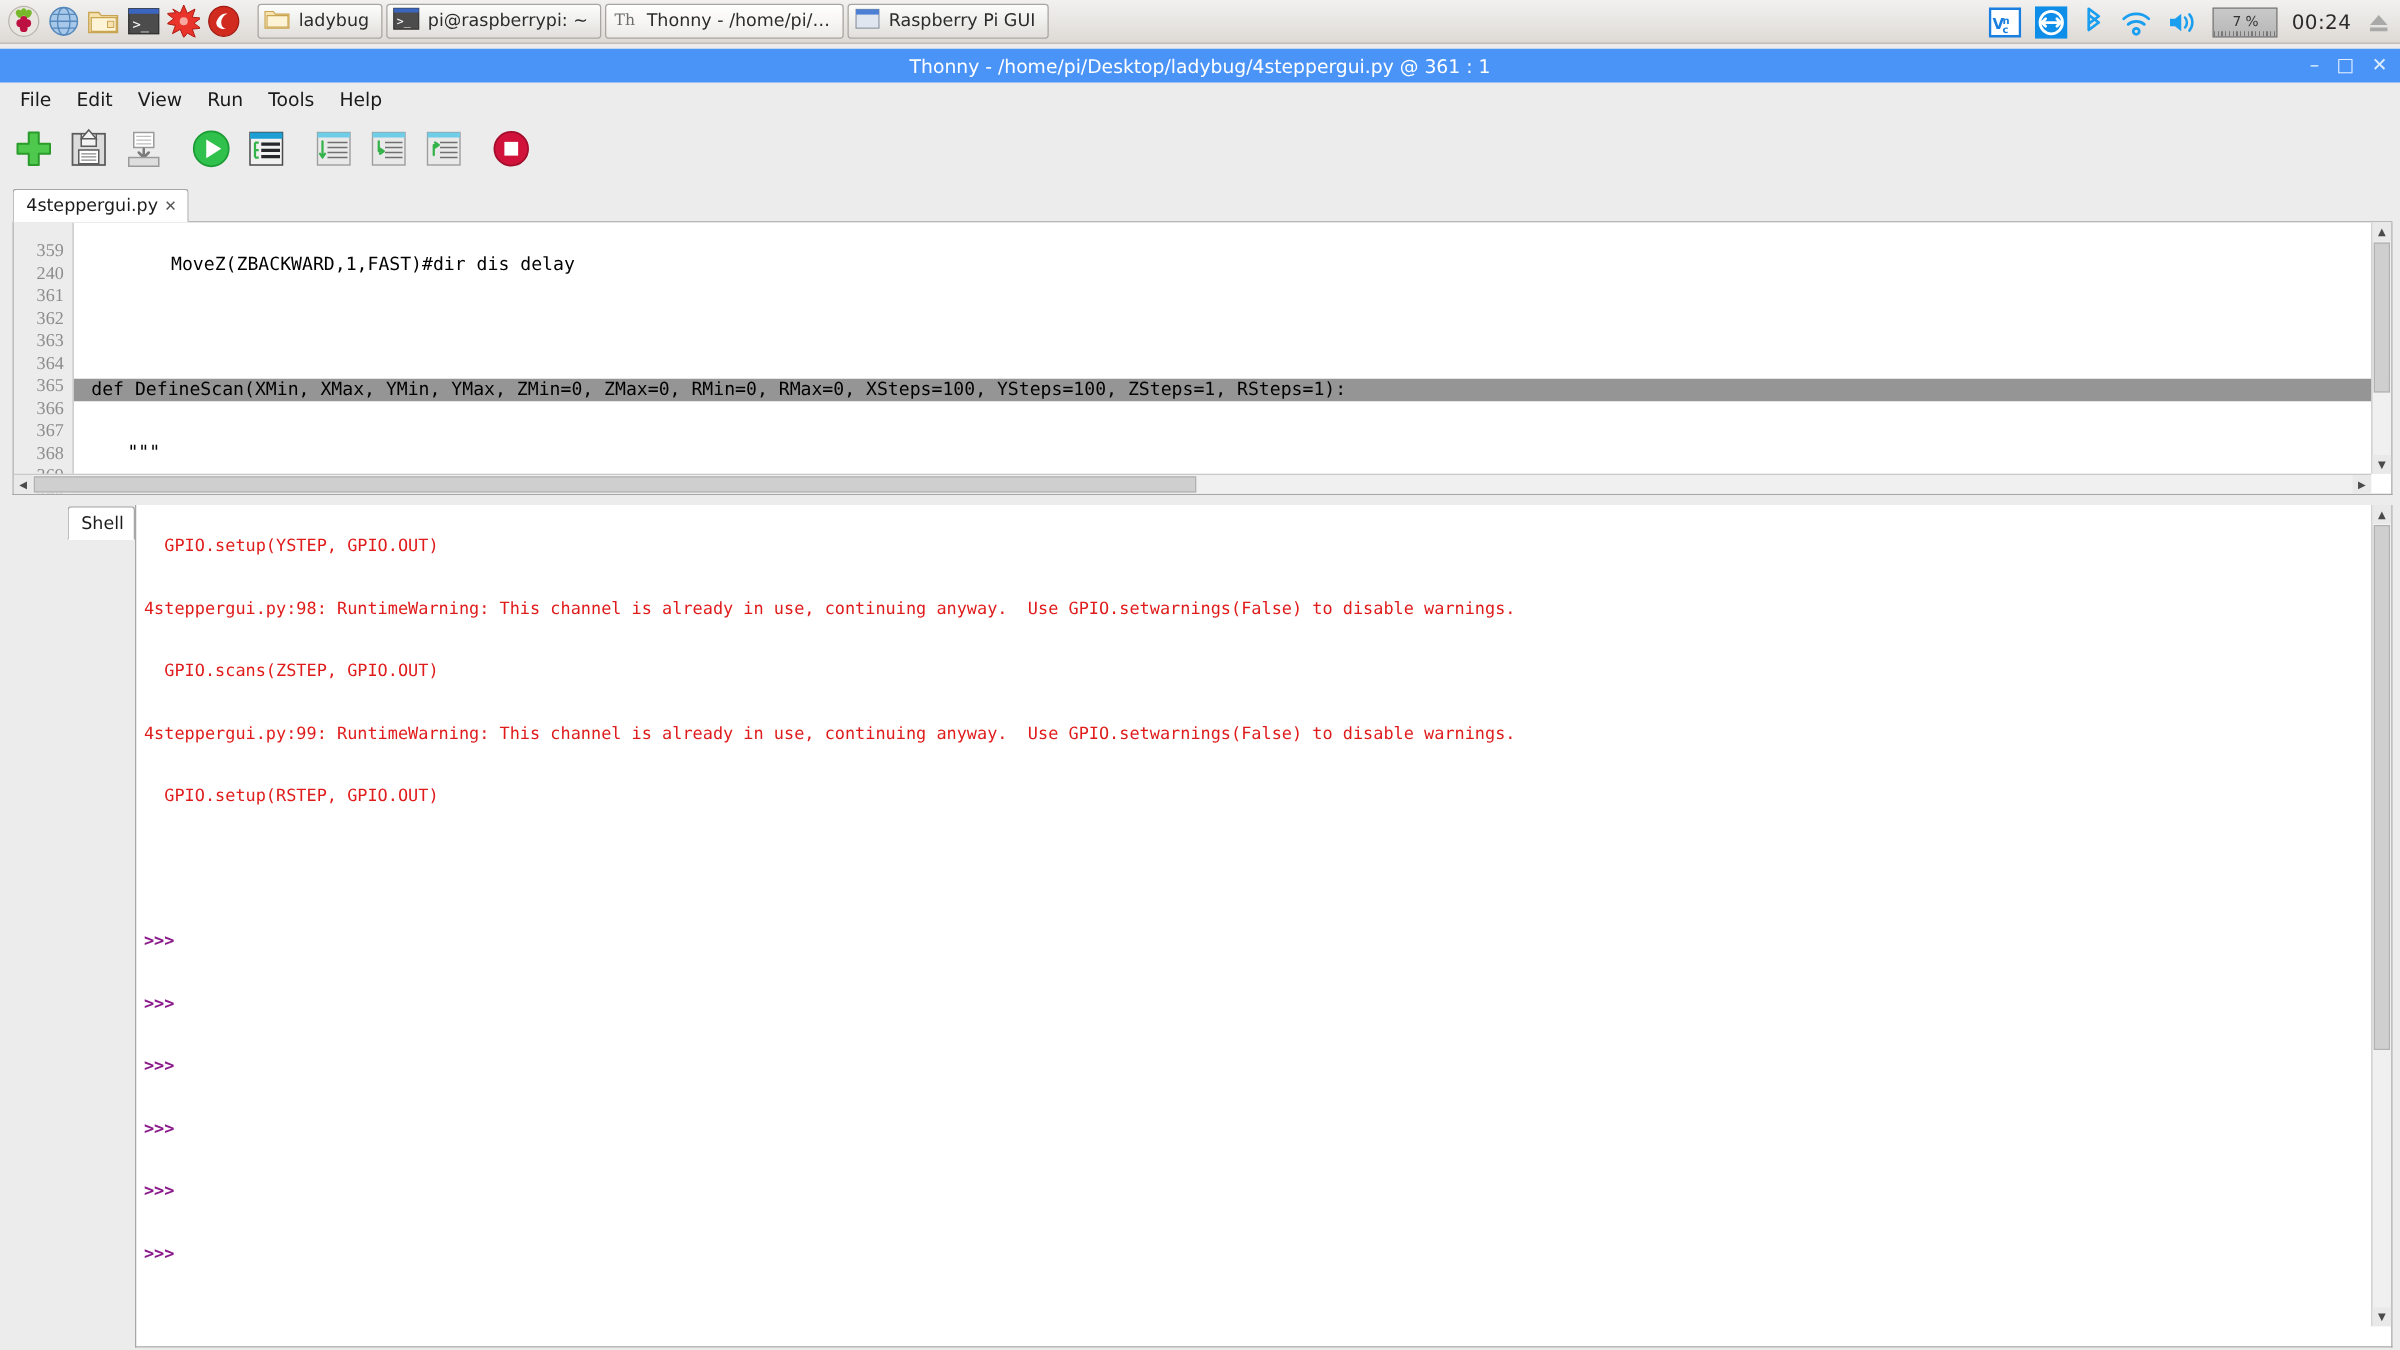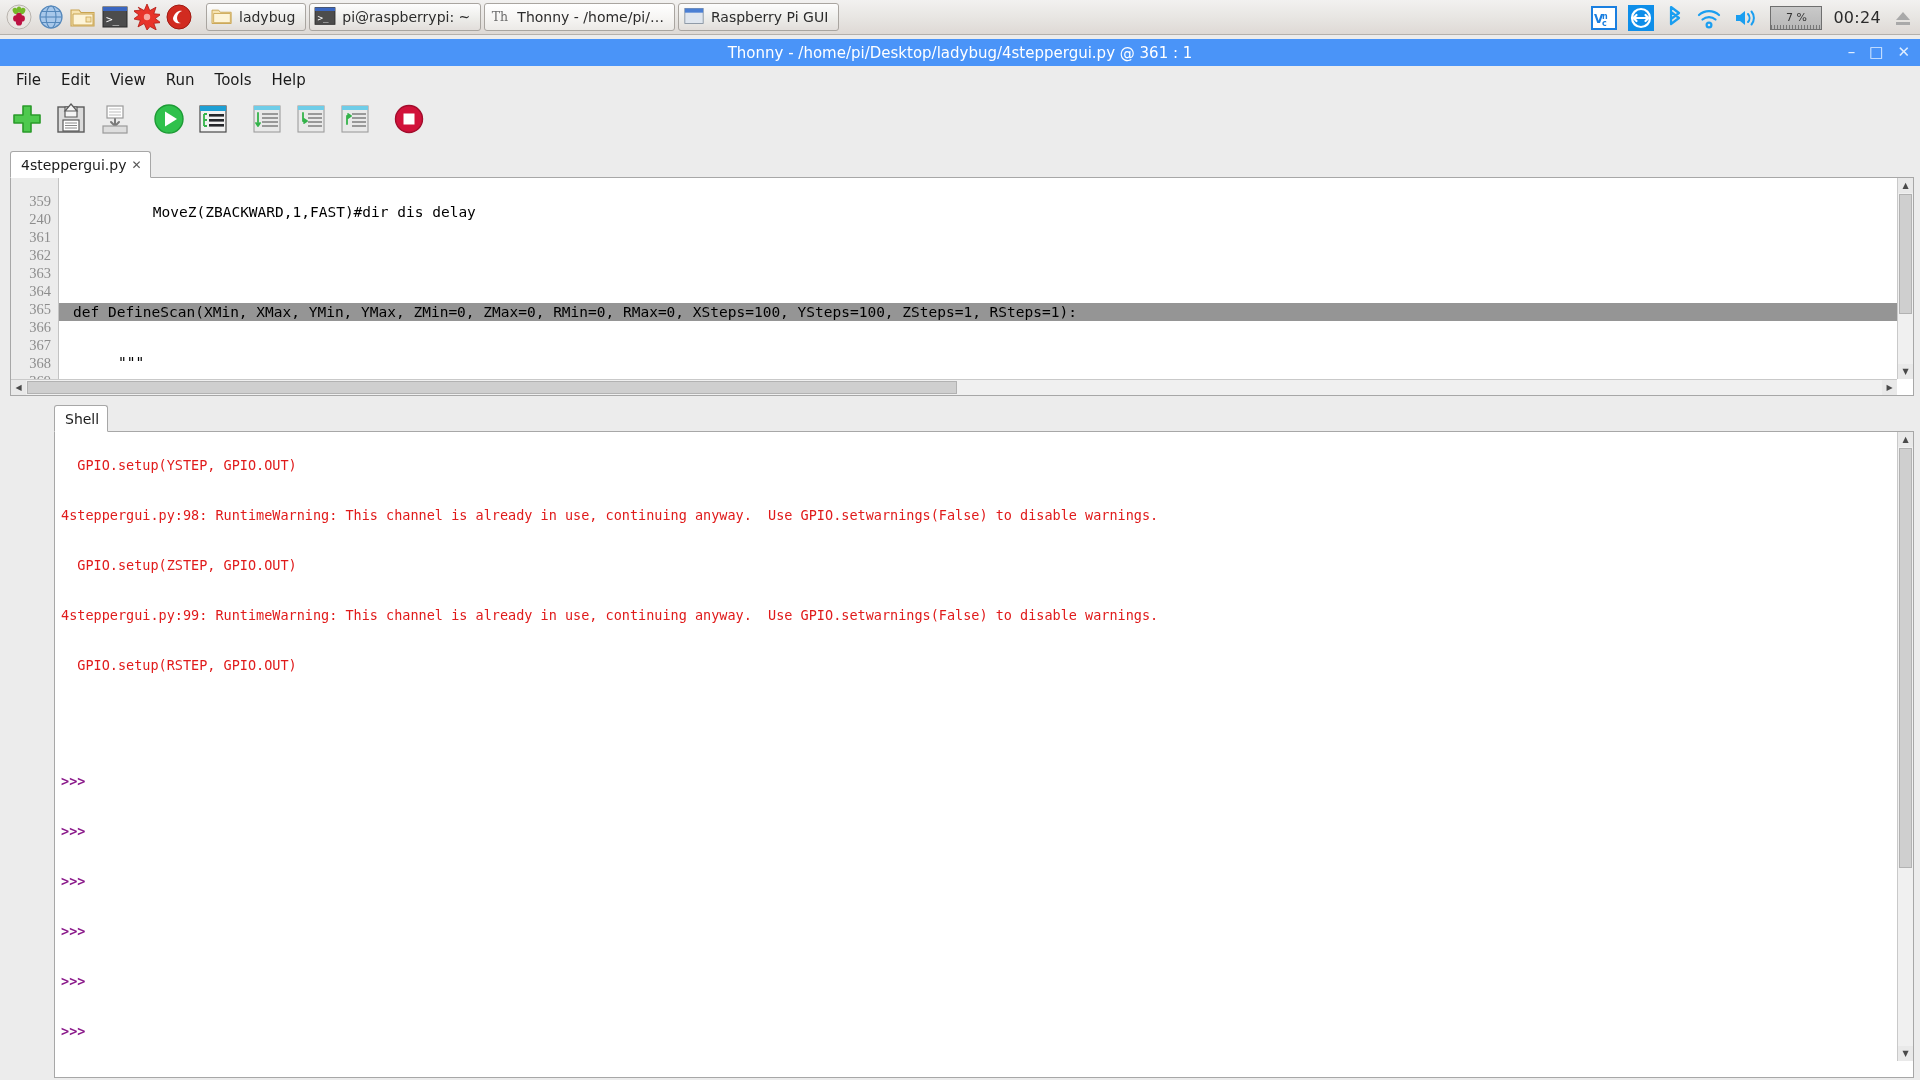--- a/index.html
+++ b/index.html
@@ -124,21 +124,21 @@
     padding-top: 14px; flex: none;
     font-family: Liberation Serif, serif; font-size: 14.5px;
     color: #8d8d8d; text-align: right;
   }
   #gutter div { height: 18px; line-height: 18px; padding-right: 7px; }
   #code {
     flex: 1; padding-top: 2px; position: relative;
     font-family: "DejaVu Sans Mono", monospace; font-size: 14.5px;
     white-space: pre; overflow: hidden;
   }
-  #code .ln { height: 18px; line-height: 18px; padding-left: 24px; color: #000; }
+  #code .ln { height: 18px; line-height: 18px; padding-left: 8px; color: #000; }
   #code .ln.hl { background: #959595; color: #000; padding-left: 0; }
   #code .ln.hl .pad { display:inline-block; width:14px; }
   .com { color: #9a9a9a; }
   .str { color: #1a7a1a; }
 
   
   .sb-v {
     position: absolute; right: 0; top: 0; width: 16px; bottom: 16px;
     background: #f0f0f0; border-left: 1px solid #c9c9c9;
   }
@@ -147,21 +147,21 @@
     background: #f0f0f0; border-top: 1px solid #c9c9c9;
   }
   .sb-thumb { position: absolute; background: #cfcfcf; border: 1px solid #b2b2b2; }
   .sb-arrow {
     position: absolute; width: 15px; height: 15px; background: #e9e9e9;
     display: flex; align-items: center; justify-content: center;
     font-size: 8px; color: #4a4a4a;
   }
 
   
-  #shell-area { margin: 8px 6px 6px 10px; display: flex; flex-direction: column; flex: 1; padding-left: 44px; }
+  #shell-area { margin: 8px 6px 6px 10px; display: flex; flex: 1; padding-left: 44px; }
   #shell {
     position: relative; flex: 1;
     background: #ffffff; border: 1px solid #a7a7a7; border-top: none;
     overflow: hidden;
   }
   #shell-text {
     position: absolute; inset: 0 17px 0 0;
     padding: 2px 0 0 6px;
     font-family: "DejaVu Sans Mono", monospace; font-size: 13.5px;
     white-space: pre; overflow: hidden;
@@ -503,21 +503,21 @@
     <div class="tabstrip">
       <div class="tab">
         <span>Shell</span>
       </div>
     </div>
 
     <div id="shell">
       <div id="shell-text">
         <div class="sl err" style="margin-top:-10px">  GPIO.setup(YSTEP, GPIO.OUT)</div>
         <div class="sl err">4steppergui.py:98: RuntimeWarning: This channel is already in use, continuing anyway.  Use GPIO.setwarnings(False) to disable warnings.</div>
-        <div class="sl err">  GPIO.setup(ZSTEP, GPIO.OUT)</div>
+        <div class="sl err">  GPIO.scans(ZSTEP, GPIO.OUT)</div>
         <div class="sl err">4steppergui.py:99: RuntimeWarning: This channel is already in use, continuing anyway.  Use GPIO.setwarnings(False) to disable warnings.</div>
         <div class="sl err">  GPIO.setup(RSTEP, GPIO.OUT)</div>
         <div class="sl">&nbsp;</div>
 
         <div class="sl"><span class="prompt">&gt;&gt;&gt;</span></div>
         <div class="sl"><span class="prompt">&gt;&gt;&gt;</span></div>
         <div class="sl"><span class="prompt">&gt;&gt;&gt;</span></div>
         <div class="sl"><span class="prompt">&gt;&gt;&gt;</span></div>
         <div class="sl"><span class="prompt">&gt;&gt;&gt;</span></div>
         <div class="sl"><span class="prompt">&gt;&gt;&gt;</span></div>

